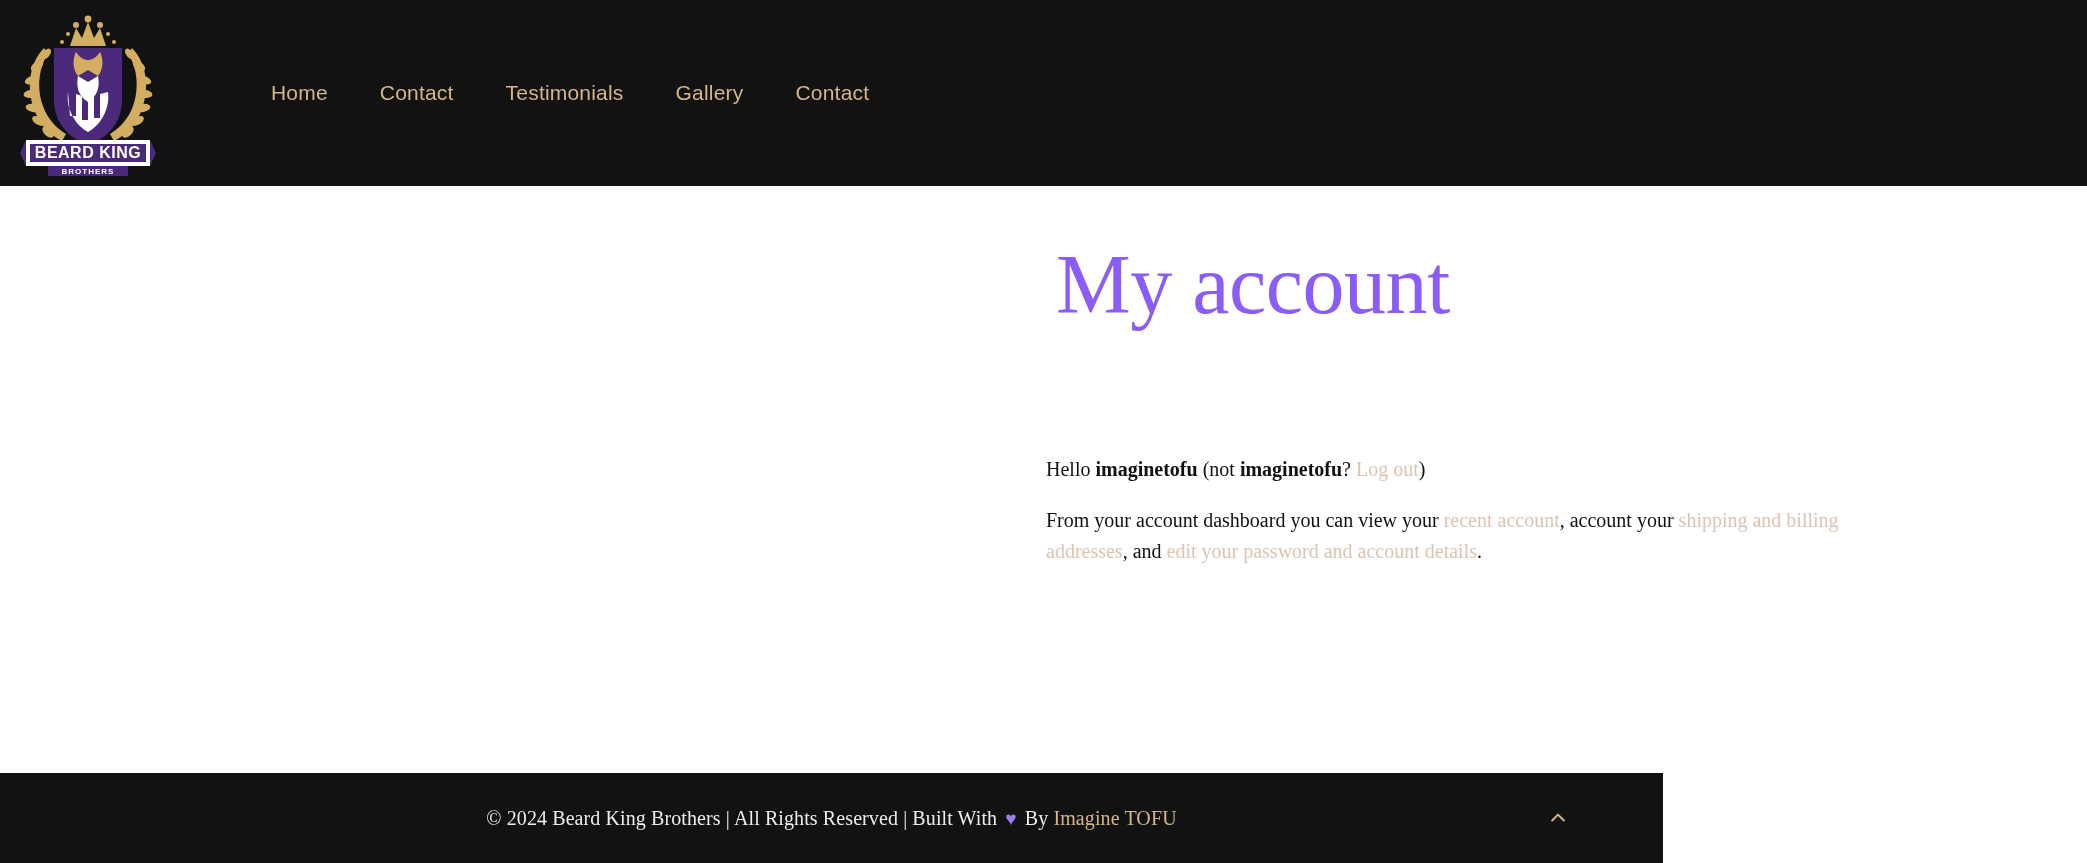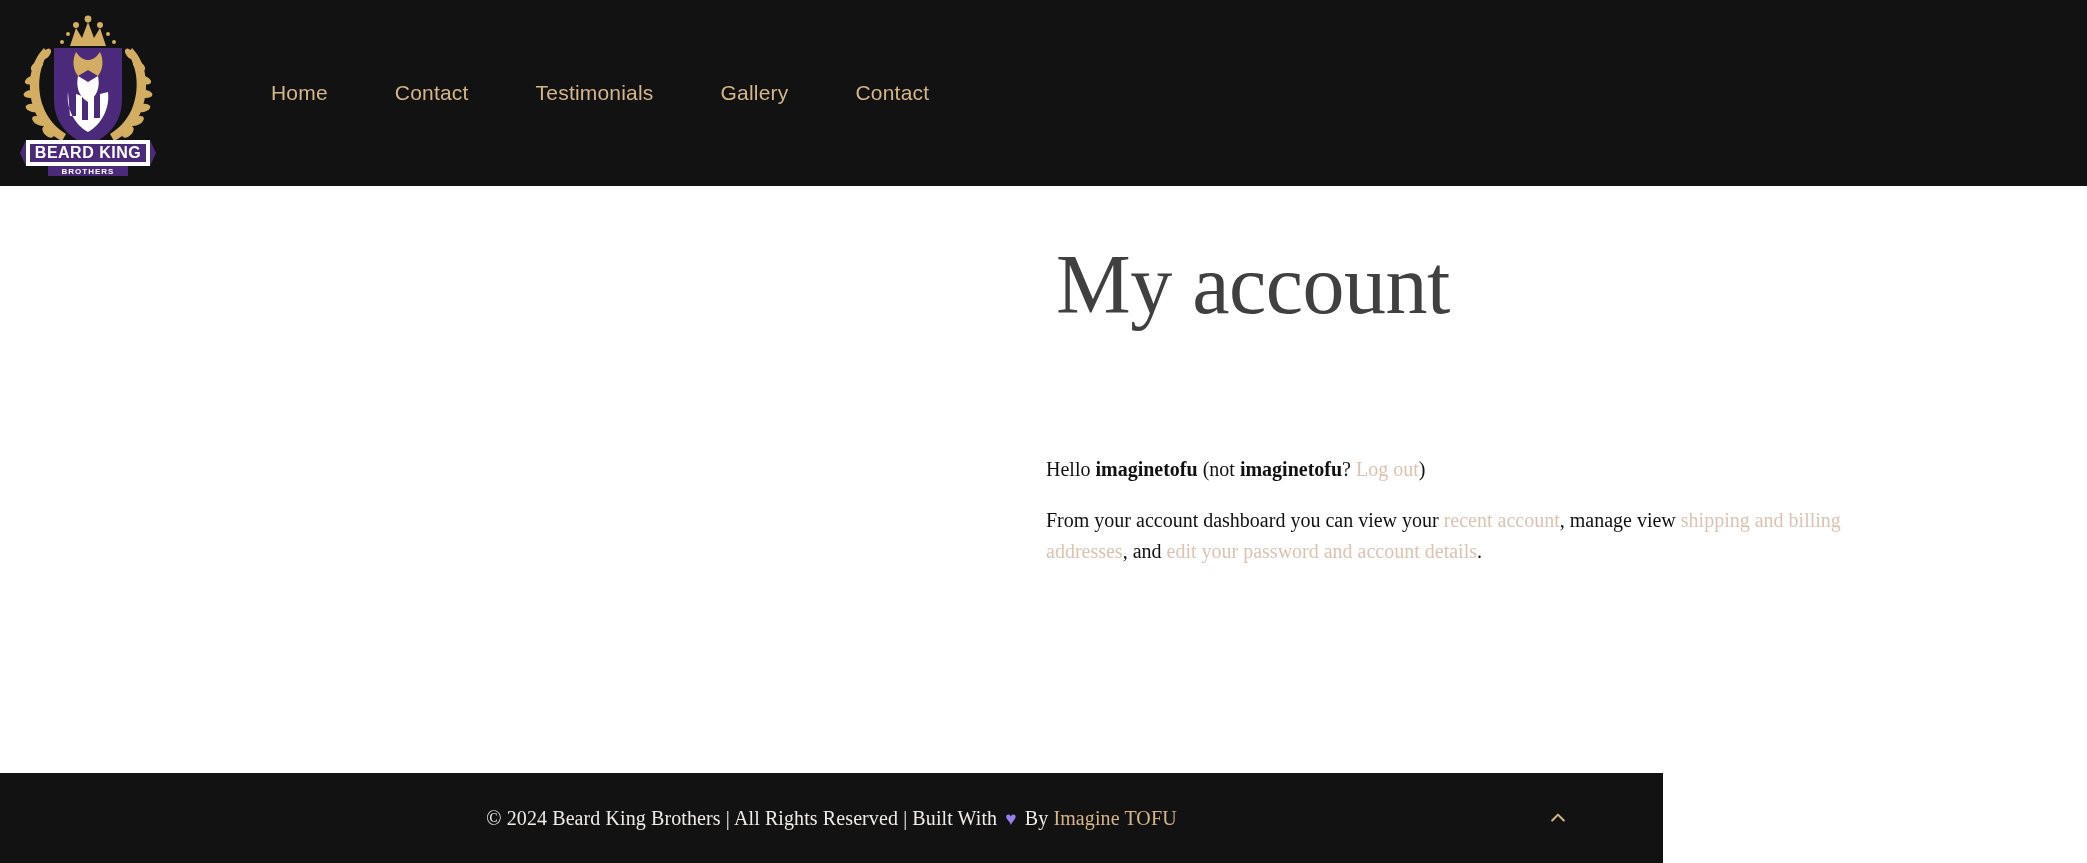--- a/index.html
+++ b/index.html
@@ -36,21 +36,21 @@
   }
   .logo-link svg { display: block; width: 140px; height: 168px; }
 
   .main-nav {
     position: absolute;
     left: 245px;
     top: 0;
     height: 186px;
     display: flex;
     align-items: center;
-    gap: 15px;
+    gap: 0;
   }
   .nav-link {
     font-family: "Liberation Sans", sans-serif;
     font-size: 21px;
     font-weight: 500;
     color: #d5b68a;
     text-decoration: none;
     letter-spacing: 0.2px;
     padding: 0 26px;
     white-space: nowrap;
@@ -97,21 +97,21 @@
     background: #ffffff;
   }
 
   .page-title {
     position: absolute;
     left: 1056px;
     top: 243px;
     font-family: "Liberation Serif", serif;
     font-size: 84px;
     font-weight: 400;
-    color: #404040;
+    color: #8b5cf6;
     line-height: 1;
     letter-spacing: -0.5px;
     white-space: nowrap;
     
     margin-top: -186px;
   }
 
   .account-content {
     position: absolute;
     left: 1046px;
@@ -259,21 +259,21 @@
 
   <h1 class="page-title">My account</h1>
 
   <div class="account-content">
 
     <p class="account-greeting">
       <span>Hello </span><strong>imaginetofu</strong><span> (not </span><strong>imaginetofu</strong><span>? </span><a class="link-muted" href="#">Log out</a><span>)</span>
     </p>
 
     <p class="account-intro">
-      <span>From your account dashboard you can view your </span><a class="link-muted" href="#">recent account</a><span>, manage view </span><a class="link-muted" href="#">shipping and billing addresses</a><span>, and </span><a class="link-muted" href="#">edit your password and account details</a><span>.</span>
+      <span>From your account dashboard you can view your </span><a class="link-muted" href="#">recent account</a><span>, account your </span><a class="link-muted" href="#">shipping and billing addresses</a><span>, and </span><a class="link-muted" href="#">edit your password and account details</a><span>.</span>
     </p>
 
   </div>
 
 </main>
 
 <footer class="site-footer">
 
   <p class="footer-text">
     <span>© 2024 Beard King Brothers | All Rights Reserved | Built With </span><span class="heart-icon">♥</span><span> By </span><a class="footer-link" href="#">Imagine TOFU</a>

